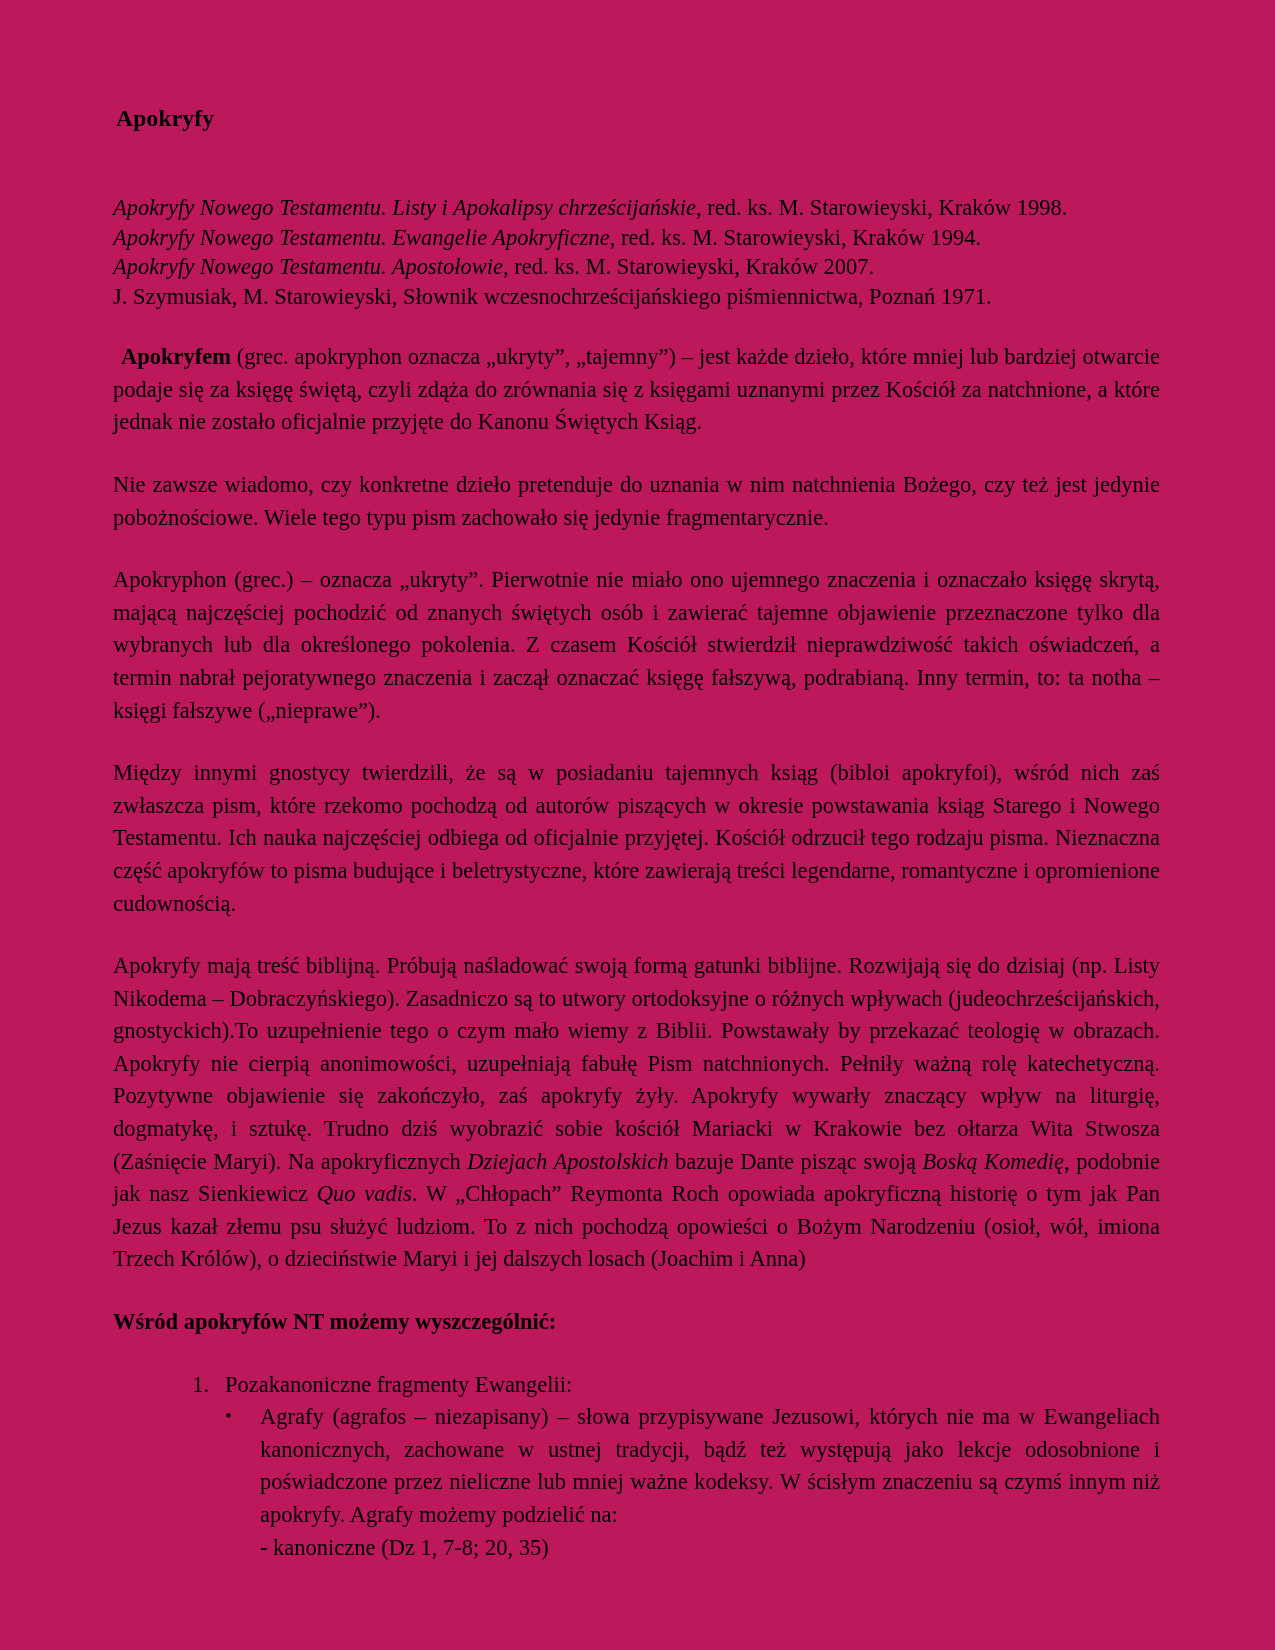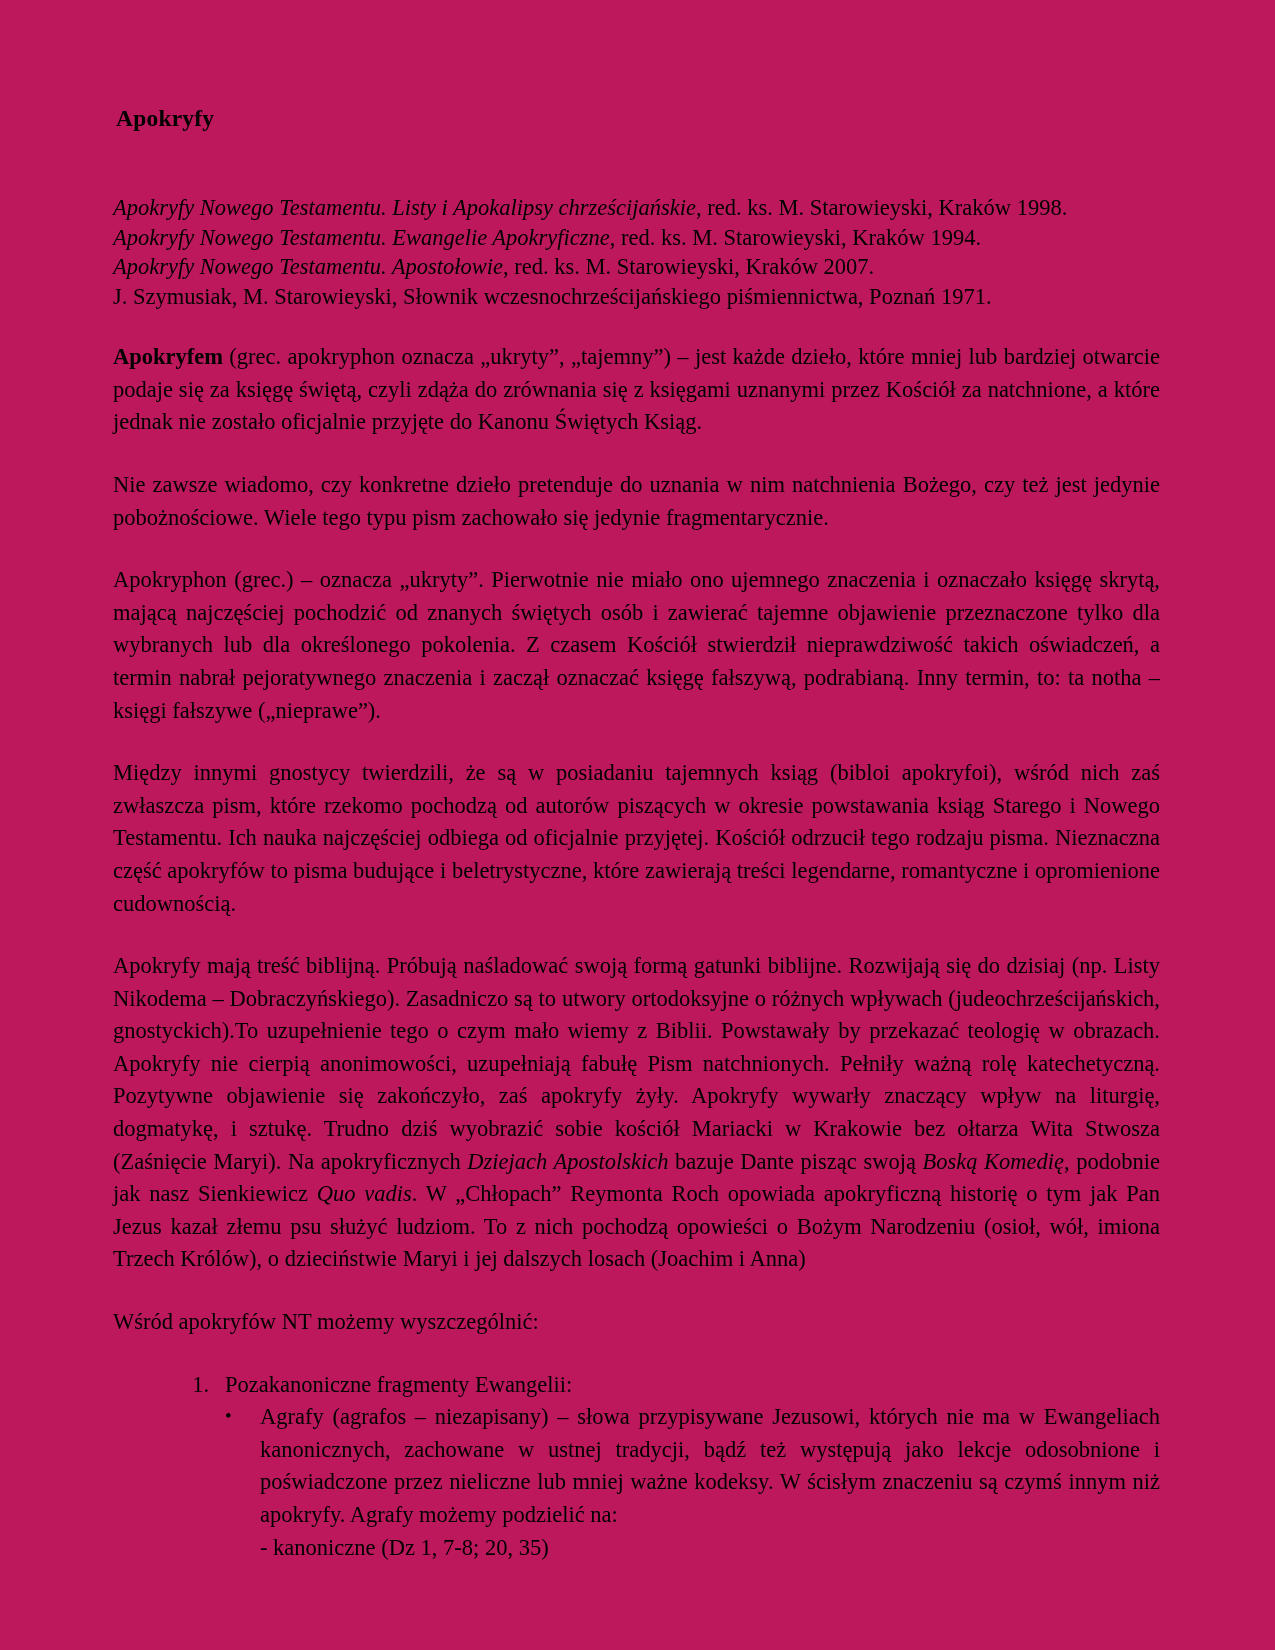--- a/index.html
+++ b/index.html
@@ -40,24 +40,24 @@
   .biblio-line { margin: 0; }
   .biblio-line .it { font-style: italic; }
 
   .body-para {
     font-size: 22.5px;
     line-height: 32.6px;
     text-align: justify;
     text-justify: inter-word;
     margin: 0;
   }
-  .body-para.nj { text-align: left; }
+  .body-para.nj { text-align: left; font-weight: bold; }
   .gap-md { height: 30px; }
 
-  .bold { font-weight: bold; }
+  .bold { font-weight: bold; margin-left: 8px; }
   .it { font-style: italic; }
 
   
   .num-list {
     margin: 0;
     padding: 0;
     list-style: none;
   }
   .num-item {
     position: relative;

